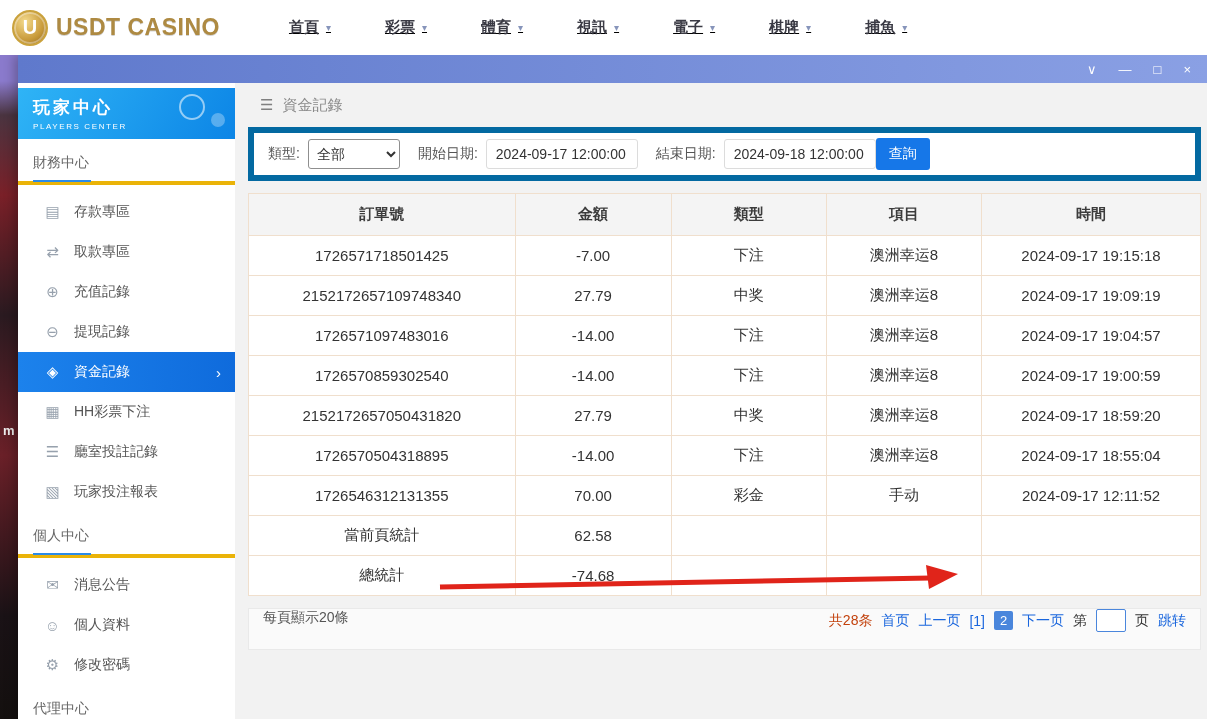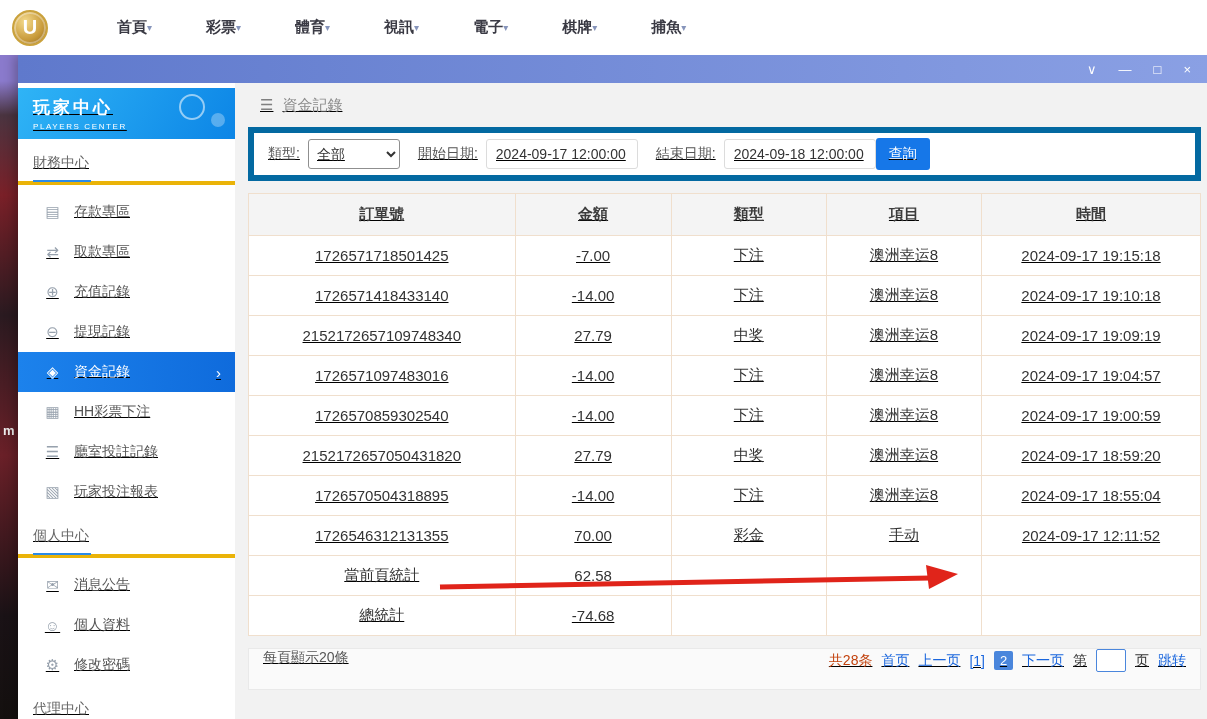--- a/index.html
+++ b/index.html
@@ -9,34 +9,34 @@
 
   
   .topnav { position:absolute; top:0; left:0; width:1207px; height:55px; background:#fff; display:flex; align-items:center; z-index:3; }
   .logo { display:flex; align-items:center; margin-left:12px; cursor:pointer; }
   .coin { width:36px; height:36px; border-radius:50%; flex:none;
           background:radial-gradient(circle at 35% 30%, #f3d98b, #c89a3a 60%, #8a621e);
           border:2px solid #caa23c; color:#fff; font-weight:bold; display:flex; align-items:center; justify-content:center;
           font-size:20px; box-shadow: inset 0 0 0 2px rgba(255,255,255,.35); }
   .logo-text { margin-left:8px; font-size:23px; font-weight:800; color:#ae8a42; letter-spacing:.5px; text-shadow:0 1px 0 rgba(0,0,0,.18); white-space:nowrap; }
   .nav-items { display:flex; margin-left:42px; }
-  .nav-item { display:flex; align-items:center; padding:0 27px; height:55px; cursor:pointer; }
+  .nav-item { display:flex; align-items:center; gap:7px; padding:0 27px; height:55px; cursor:pointer;text-decoration:underline; }
   .nav-label { font-size:15px; color:#3a3a44; font-weight:700; }
   .nav-chevron { font-size:10px; color:#8795bb; }
 
   
   .bg-strip { position:absolute; left:0; top:55px; width:18px; height:664px;
       background:linear-gradient(180deg,#8a7acc 0px,#8a7acc 26px,#4a3440 60px,#7a2028 140px,#2a1a20 260px,#6a2028 400px,#1a1216 560px,#14100f 664px); }
   .bg-letter { position:absolute; left:3px; top:368px; color:#eee; font-size:13px; font-weight:bold; }
 
   
   .window { position:absolute; left:18px; top:55px; width:1189px; height:664px; background:#f2f2f2; box-shadow:-4px 0 10px rgba(0,0,0,.25); }
   .titlebar { height:28px; background:linear-gradient(90deg,#5f79cc,#8aa0e4); display:flex; justify-content:flex-end; align-items:center; gap:22px; padding-right:16px; }
   .wc { color:#fff; font-size:13px; cursor:pointer; line-height:1; }
-  .window-body { display:flex; height:636px;text-decoration:underline; }
+  .window-body { display:flex; height:636px; }
 
   
   .sidebar { width:217px; background:#fff; padding-top:5px; overflow:hidden; flex:none; }
   .player-header { position:relative; height:51px; background:linear-gradient(120deg,#2fb4f6,#0c85e6); color:#fff; padding:8px 0 0 15px; overflow:hidden; }
   .ph-title { font-size:17px; font-weight:bold; letter-spacing:3px; }
   .ph-sub { font-size:8px; letter-spacing:1.6px; margin-top:3px; }
   .ph-ball { position:absolute; right:30px; top:6px; width:26px; height:26px; border:2px solid rgba(255,255,255,.55); border-radius:50%; }
   .ph-ball2 { position:absolute; right:10px; top:25px; width:14px; height:14px; background:rgba(255,255,255,.3); border-radius:50%; }
   .section-header { position:relative; margin:15px 0 7px; padding:0 0 9px 15px; font-size:14px; color:#666; border-bottom:4px solid #eab308; }
   .section-header::after { content:""; position:absolute; left:15px; bottom:-1px; width:58px; height:2px; background:#2b8be8; }
@@ -73,20 +73,21 @@
 
   
   .arrow { position:absolute; left:0; top:0; z-index:9; pointer-events:none; }
 </style>
 </head>
 <body>
 
 <div class="topnav">
   <div class="logo">
     <span class="coin">U</span>
+    <span class="logo-text">USDT CASINO</span>
   </div>
   <nav class="nav-items">
     <div class="nav-item">
         <span class="nav-label">首頁</span>
         <span class="nav-chevron">▾</span>
       </div>
       <div class="nav-item">
         <span class="nav-label">彩票</span>
         <span class="nav-chevron">▾</span>
       </div>
@@ -225,27 +226,20 @@
           </thead>
           <tbody>
             <tr>
                 <td>1726571718501425</td>
                 <td>-7.00</td>
                 <td>下注</td>
                 <td>澳洲幸运8</td>
                 <td>2024-09-17 19:15:18</td>
               </tr>
               <tr>
-                <td>1726571418433140</td>
-                <td>-14.00</td>
-                <td>下注</td>
-                <td>澳洲幸运8</td>
-                <td>2024-09-17 19:10:18</td>
-              </tr>
-              <tr>
                 <td>2152172657109748340</td>
                 <td>27.79</td>
                 <td>中奖</td>
                 <td>澳洲幸运8</td>
                 <td>2024-09-17 19:09:19</td>
               </tr>
               <tr>
                 <td>1726571097483016</td>
                 <td>-14.00</td>
                 <td>下注</td>

